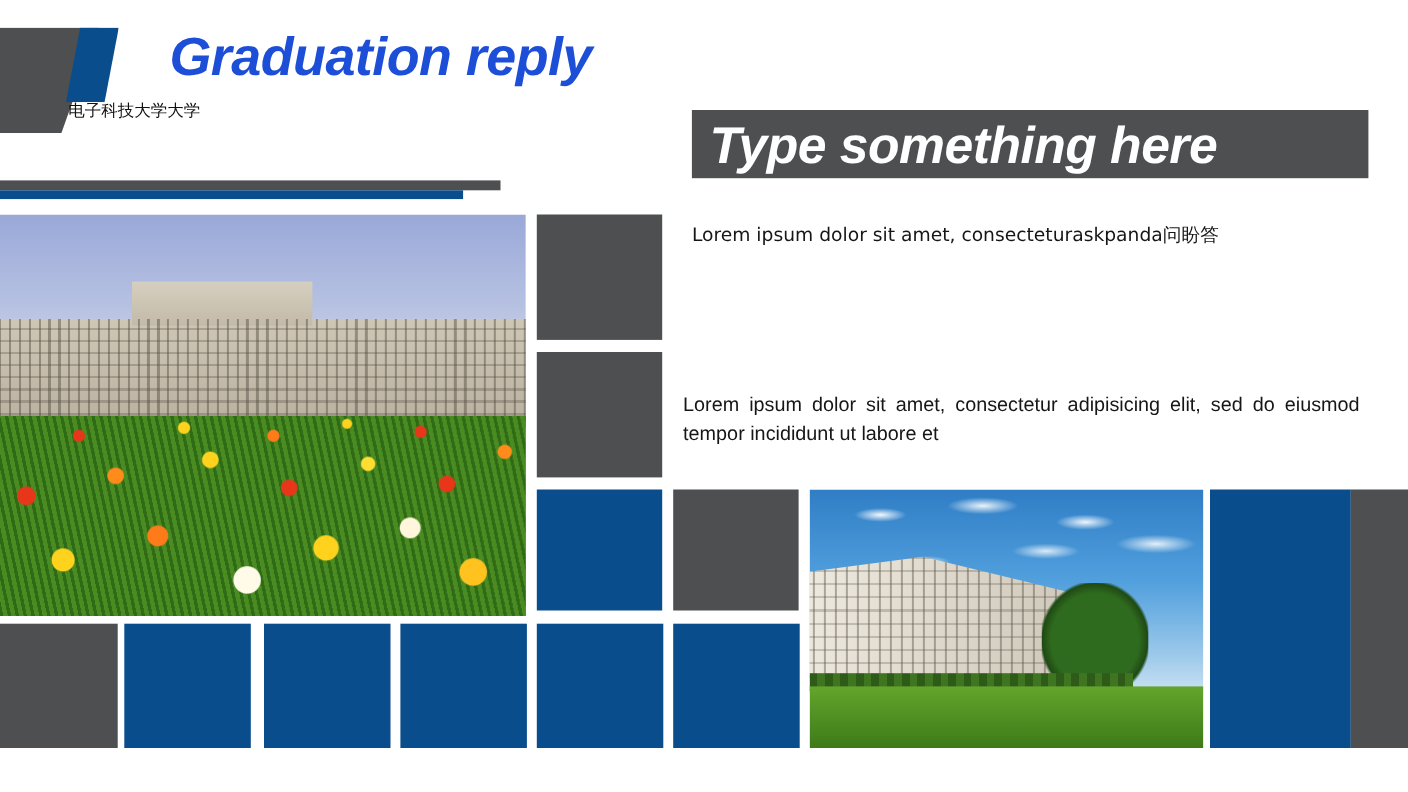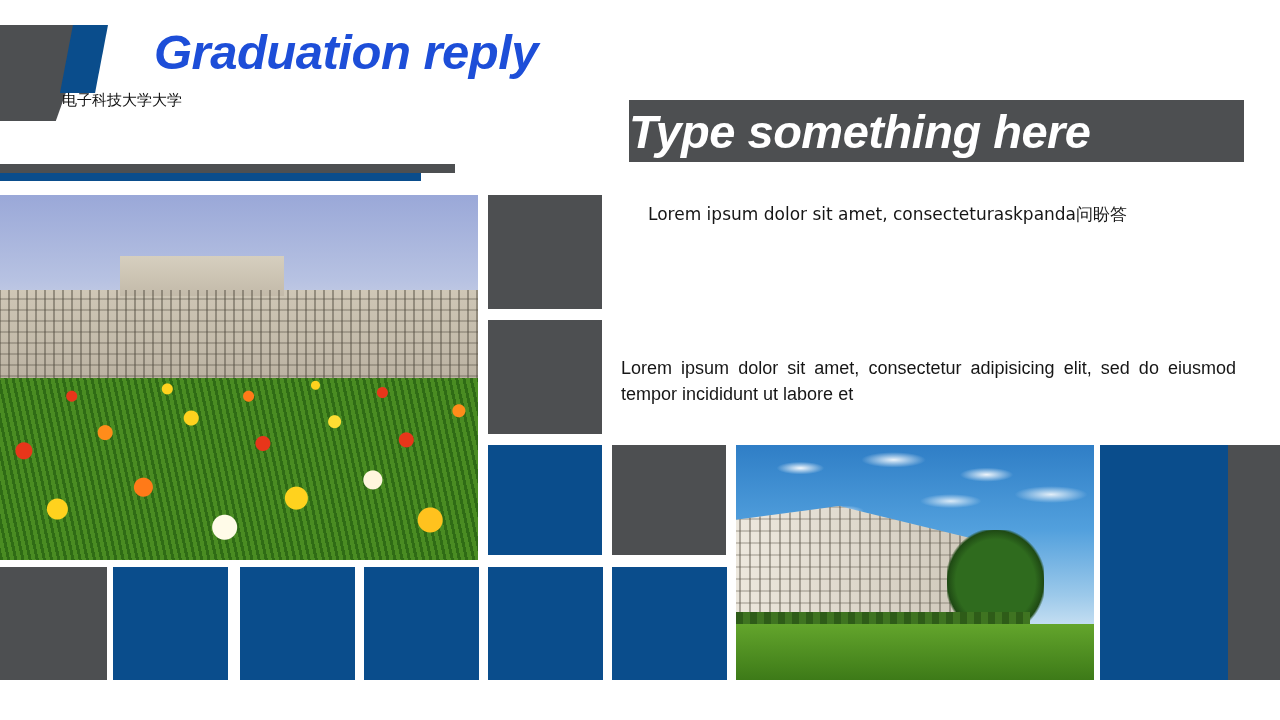--- a/index.html
+++ b/index.html
@@ -42,26 +42,26 @@
   .rule-blue{position:absolute;left:0;top:173px;width:421px;height:8px;background:#0a4d8c;}
 
   
   .banner{
     position:absolute;left:629px;top:100px;width:615px;height:62px;
     background:#4d4f51;
     display:flex;align-items:center;
   }
   .banner-text{
     color:#ffffff;font-size:47px;font-weight:bold;font-style:italic;
-    white-space:nowrap;line-height:1;letter-spacing:-0.5px;
+    padding-left:16px;white-space:nowrap;line-height:1;letter-spacing:-0.5px;
   }
 
   
   .para1{
-    position:absolute;left:648px;top:202px;width:610px;
+    position:absolute;left:629px;top:202px;width:610px;
     font-size:17px;color:#161616;line-height:1.45;
     font-family:"DejaVu Sans","Liberation Sans",sans-serif;
   }
   .para2{
     position:absolute;left:621px;top:355px;width:615px;
     font-size:18px;color:#161616;line-height:1.45;
     text-align:justify;text-align-last:left;
   }
 
   

